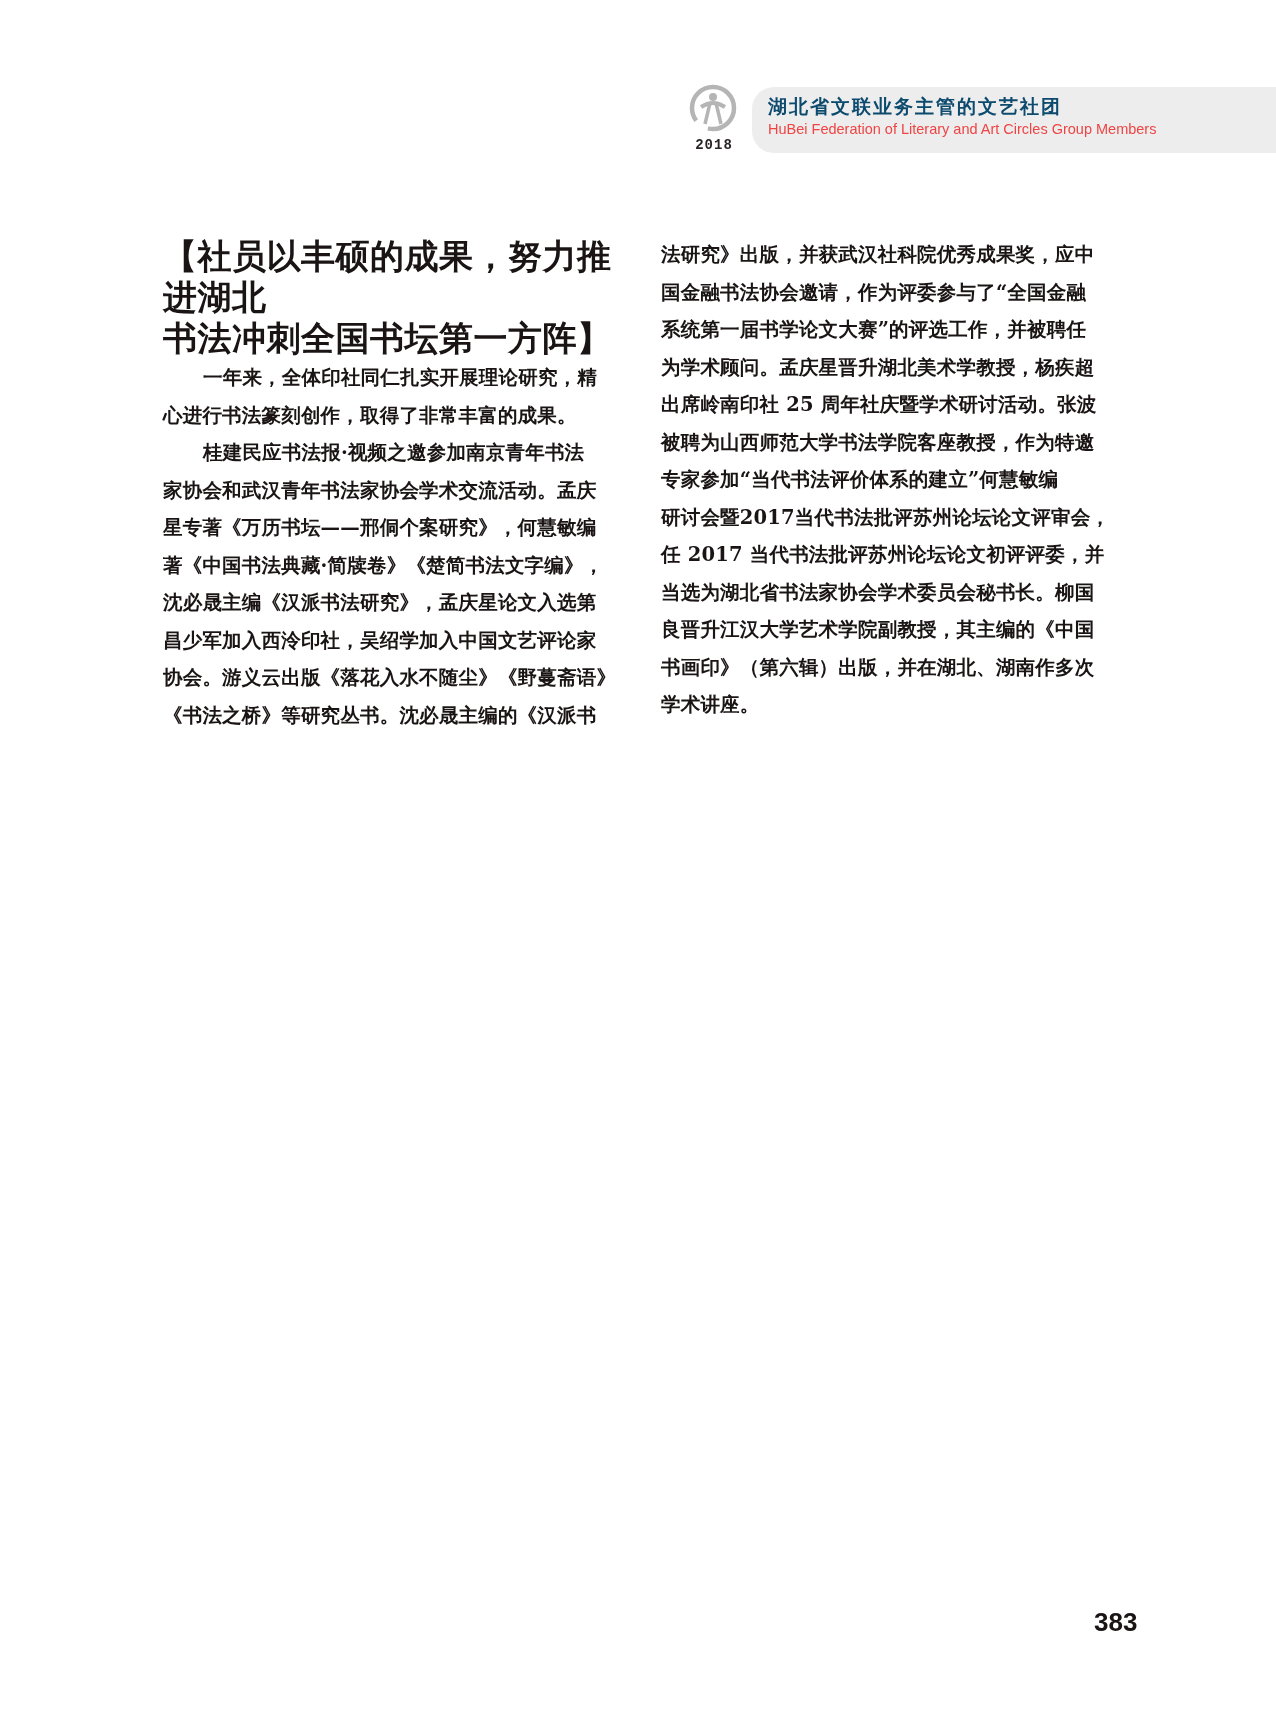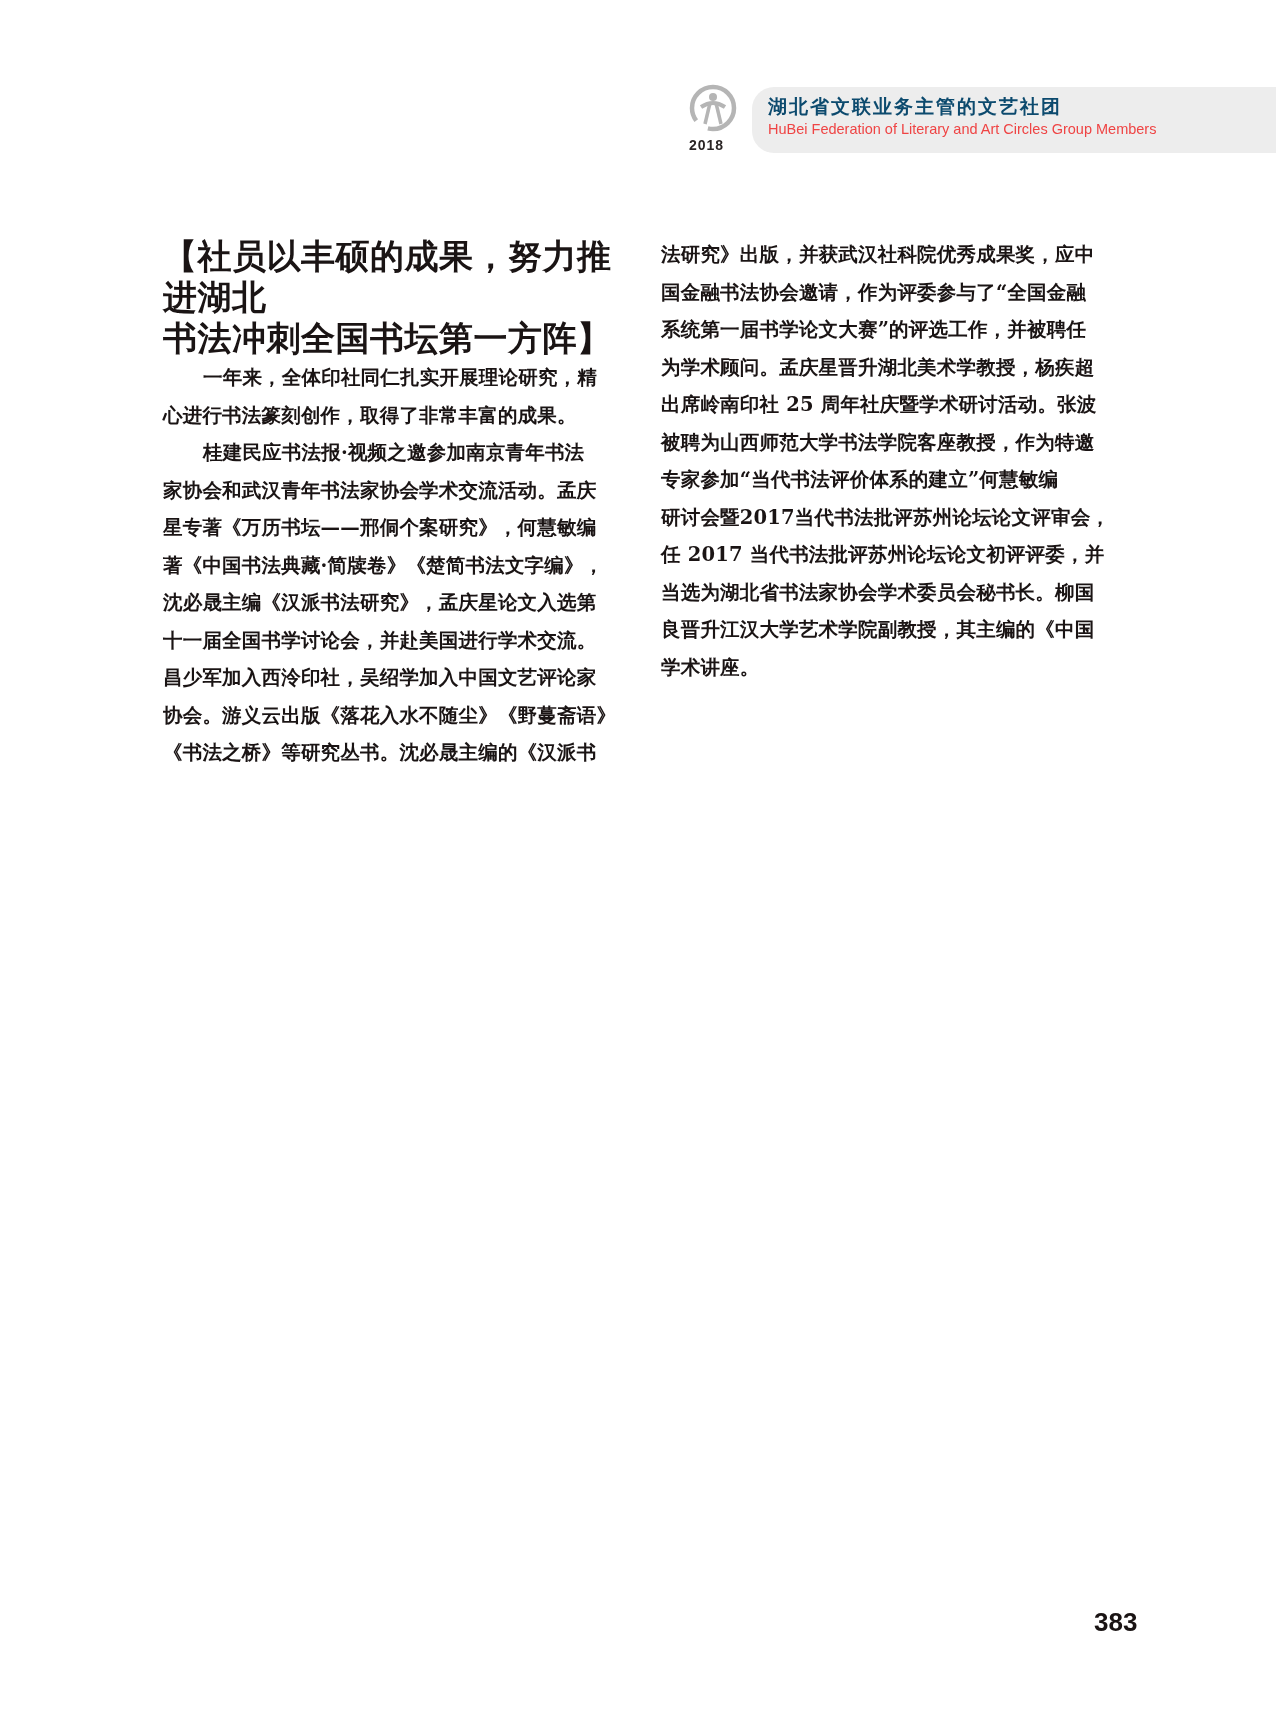--- a/index.html
+++ b/index.html
@@ -50,21 +50,22 @@
       left: 688px;
       top: 83px;
       width: 50px;
       height: 50px;
     }
     .logo-year {
       position: absolute;
       left: 689px;
       top: 137px;
       width: 50px;
-      font-family: Liberation Sans, sans-serif;
+      text-align: center;
+      font-family: Liberation Mono, monospace;
       font-weight: bold;
       font-size: 14px;
       letter-spacing: 1px;
       color: #2a2525;
     }
     
     .col {
       position: absolute;
       top: 236px;
       width: 470px;
@@ -128,37 +129,37 @@
     <div>书法冲刺全国书坛第一方阵】</div>
   </h2>
   <div class="body-block">
     <div class="line indent">一年来，全体印社同仁扎实开展理论研究，精</div>
     <div class="line">心进行书法篆刻创作，取得了非常丰富的成果。</div>
     <div class="line indent">桂建民应书法报·视频之邀参加南京青年书法</div>
     <div class="line">家协会和武汉青年书法家协会学术交流活动。孟庆</div>
     <div class="line">星专著《万历书坛——邢侗个案研究》，何慧敏编</div>
     <div class="line">著《中国书法典藏·简牍卷》《楚简书法文字编》，</div>
     <div class="line">沈必晟主编《汉派书法研究》，孟庆星论文入选第</div>
-    <div class="line">十一届全国书学讨论会，并赴美国进行学术交流。</div>
     <div class="line">昌少军加入西泠印社，吴绍学加入中国文艺评论家</div>
     <div class="line">协会。游义云出版《落花入水不随尘》《野蔓斋语》</div>
     <div class="line">《书法之桥》等研究丛书。沈必晟主编的《汉派书</div>
   </div>
 </div>
 
 <div class="col col-right">
   <div class="body-block">
     <div class="line">法研究》出版，并获武汉社科院优秀成果奖，应中</div>
     <div class="line">国金融书法协会邀请，作为评委参与了“全国金融</div>
     <div class="line">系统第一届书学论文大赛”的评选工作，并被聘任</div>
     <div class="line">为学术顾问。孟庆星晋升湖北美术学教授，杨疾超</div>
     <div class="line">出席岭南印社 25 周年社庆暨学术研讨活动。张波</div>
     <div class="line">被聘为山西师范大学书法学院客座教授，作为特邀</div>
     <div class="line">专家参加“当代书法评价体系的建立”何慧敏编</div>
     <div class="line">研讨会暨2017当代书法批评苏州论坛论文评审会，</div>
     <div class="line">任 2017 当代书法批评苏州论坛论文初评评委，并</div>
     <div class="line">当选为湖北省书法家协会学术委员会秘书长。柳国</div>
     <div class="line">良晋升江汉大学艺术学院副教授，其主编的《中国</div>
+    <div class="line">书画印》（第六辑）出版，并在湖北、湖南作多次</div>
     <div class="line">学术讲座。</div>
   </div>
 </div>
 
 <div class="page-number">383</div>
 
 </body></html>

